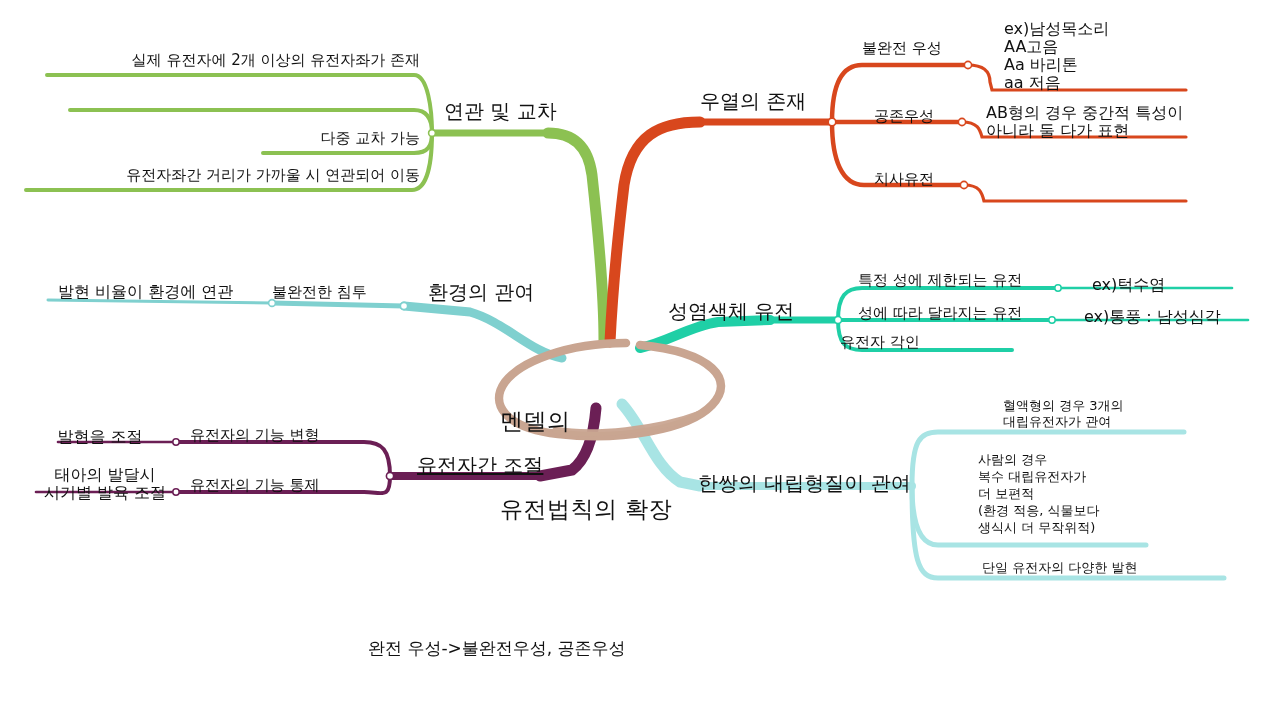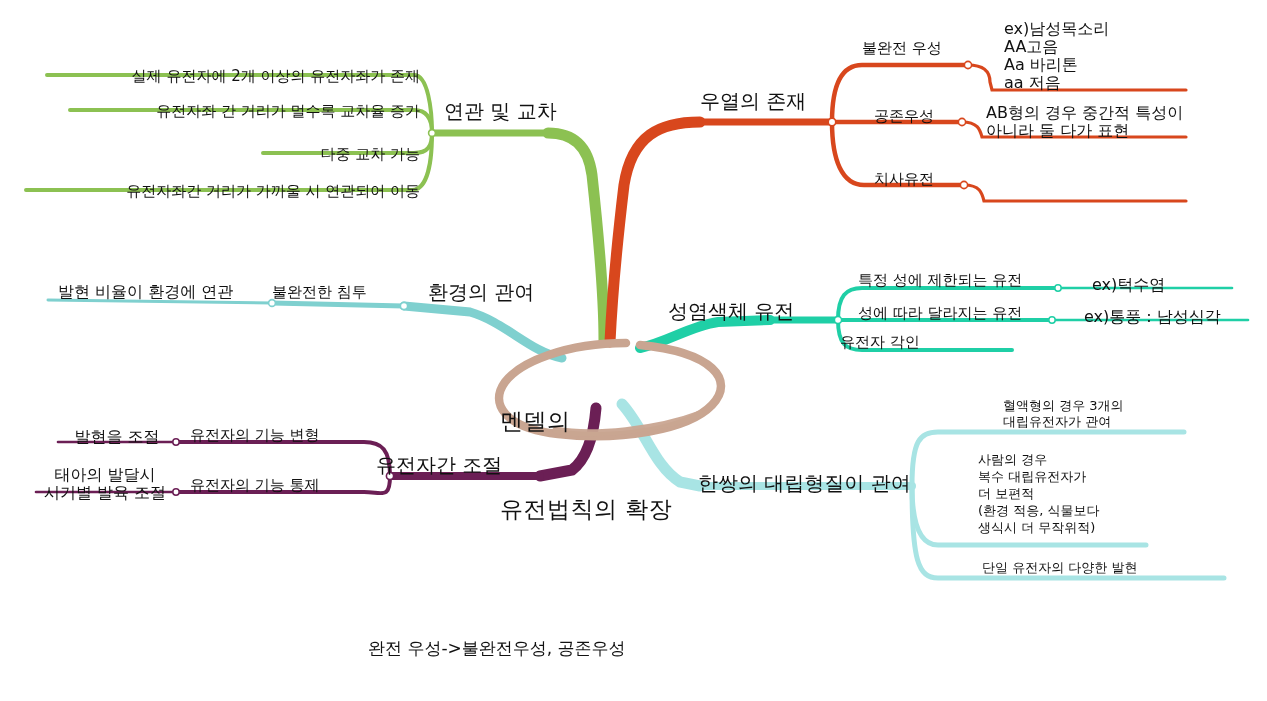--- a/index.html
+++ b/index.html
@@ -15,21 +15,21 @@
     text-align:left;color:#111;letter-spacing:.5px;
     font-size:23px;line-height:1.28;
   }
   .lvl1{font-size:20px;}
   .lvl2{font-size:15px;}
   .lvl3{font-size:13px;}
   .small{font-size:16px;}
   .summary{
     position:absolute;font-size:17px;line-height:1.33;color:#111;white-space:pre;
   }
-  .anchor-r{transform:translate(-100%,0);margin-top:16px;}
+  .anchor-r{transform:translate(-100%,0);}
   .anchor-c{transform:translate(-50%,0);}
 </style>
 </head>
 <body>
 
 <div id="stage">
 
   <svg id="links" viewBox="0 0 1267 701">
 
     <g>
@@ -119,21 +119,20 @@
     </g>
   </svg>
 
   <div class="node central" style="left:500px;top:348px;width:218px;">
     <div>멘델의</div>
     <div>유전법칙의 확장</div>
   </div>
 
   <div class="node lvl1" style="left:444px;top:100px;">연관 및 교차</div>
   <div class="node lvl2 anchor-r" style="left:420px;top:52px;">실제 유전자에 2개 이상의 유전자좌가 존재</div>
-  <div class="node lvl2 anchor-r" style="left:420px;top:87px;">유전자좌 간 거리가 멀수록 교차율 증가</div>
   <div class="node lvl2 anchor-r" style="left:420px;top:130px;">다중 교차 가능</div>
   <div class="node lvl2 anchor-r" style="left:420px;top:167px;">유전자좌간 거리가 가까울 시 연관되어 이동</div>
 
   <div class="node lvl1" style="left:700px;top:90px;">우열의 존재</div>
   <div class="node lvl2" style="left:862px;top:40px;">불완전 우성</div>
   <div class="node small" style="left:1004px;top:20px;">ex)남성목소리
 AA고음
 Aa 바리톤
 aa 저음</div>
   <div class="node lvl2" style="left:874px;top:108px;">공존우성</div>
@@ -145,23 +144,23 @@
   <div class="node lvl2" style="left:272px;top:284px;">불완전한 침투</div>
   <div class="node small" style="left:58px;top:283px;">발현 비율이 환경에 연관</div>
 
   <div class="node lvl1" style="left:668px;top:300px;">성염색체 유전</div>
   <div class="node lvl2" style="left:858px;top:272px;">특정 성에 제한되는 유전</div>
   <div class="node small" style="left:1092px;top:276px;">ex)턱수염</div>
   <div class="node lvl2" style="left:858px;top:305px;">성에 따라 달라지는 유전</div>
   <div class="node small" style="left:1084px;top:308px;">ex)통풍 : 남성심각</div>
   <div class="node lvl2" style="left:840px;top:334px;">유전자 각인</div>
 
-  <div class="node lvl1" style="left:376px;top:454px;">유전자간 조절</div>
+  <div class="node lvl1" style="left:417px;top:454px;text-decoration:underline;">유전자간 조절</div>
   <div class="node lvl2" style="left:190px;top:427px;">유전자의 기능 변형</div>
-  <div class="node small anchor-c" style="left:117px;top:428px;text-align:right;">발현을 조절</div>
+  <div class="node small anchor-c" style="left:100px;top:428px;text-align:right;">발현을 조절</div>
   <div class="node lvl2" style="left:190px;top:477px;">유전자의 기능 통제</div>
   <div class="node small anchor-c" style="left:105px;top:466px;text-align:center;">태아의 발달시
 시기별 발육 조절</div>
 
   <div class="node lvl1" style="left:698px;top:472px;">한쌍의 대립형질이 관여</div>
   <div class="node lvl3" style="left:982px;top:398px;line-height:1.25;margin-left:21px;">혈액형의 경우 3개의
 대립유전자가 관여</div>
   <div class="node lvl3" style="left:978px;top:452px;line-height:1.3;">사람의 경우
 복수 대립유전자가
 더 보편적

